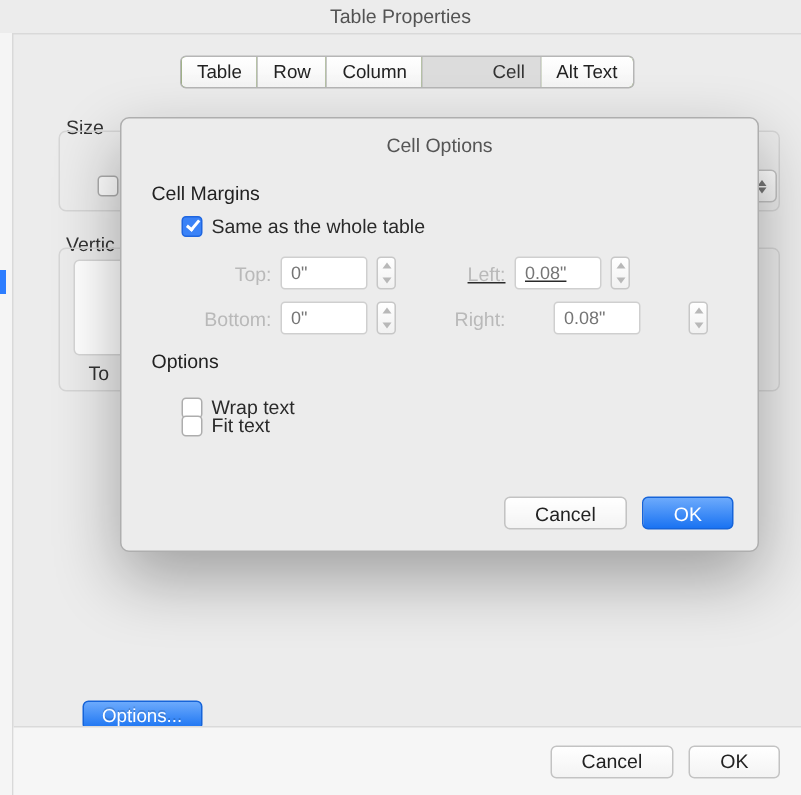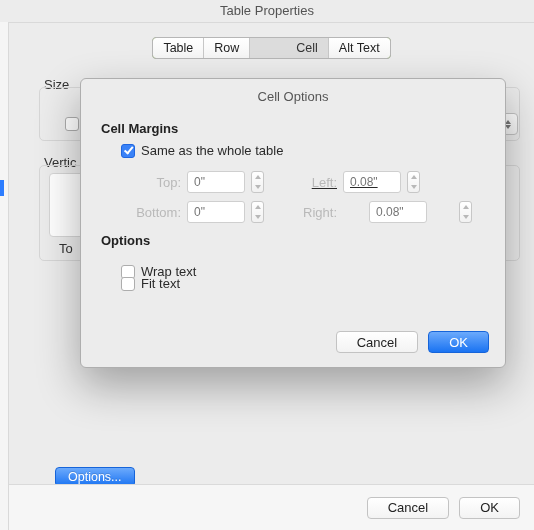--- a/index.html
+++ b/index.html
@@ -141,21 +141,21 @@
       box-shadow: 0 18px 44px rgba(0,0,0,.32);
     }
     .sheet-title {
       text-align: center;
       font-size: 13px;
       color: #555;
       padding-top: 10px;
     }
     .sheet h4 {
       position: absolute;
-      font-size: 13px; font-weight: 700;
+      font-size: 13px; font-weight: 400;
       color: #222;
       text-align: center;
     }
     .sheet .cb {
       display: flex; align-items: center; gap: 6px;
       position: absolute;
       font-size: 13px;
     }
     .cb .box {
       width: 14px; height: 14px;
@@ -219,20 +219,21 @@
 
 <div class="titlebar">Table Properties</div>
 <div class="left-gutter">
     <div class="bluebit"></div>
   </div>
 
 <div class="main-panel">
   <div class="segmented">
     <div class="seg">Table</div>
     <div class="seg">Row</div>
+    <div class="seg">Column</div>
     <div class="seg active">Cell</div>
     <div class="seg">Alt Text</div>
   </div>
 
   <div class="group-label" style="left:35px; top:54px;">Size</div>
   <div class="group-box" style="left:30px; top:64px; right:14px; height:54px;"></div>
   <div class="pr-checkbox">
     <span class="box"></span>
     <span>Pr</span>
   </div>

